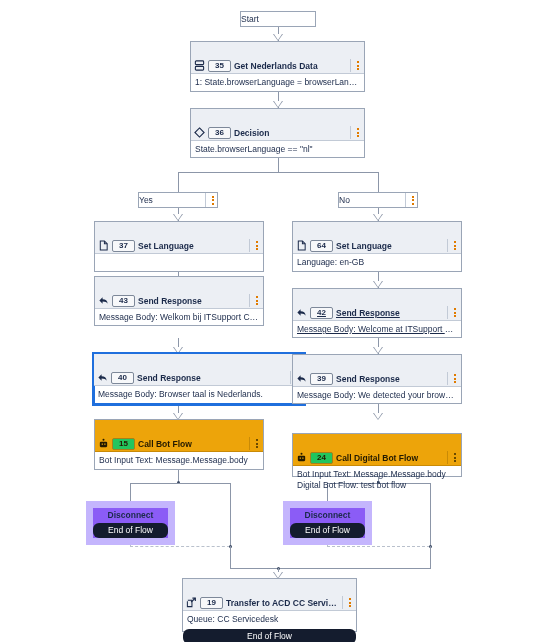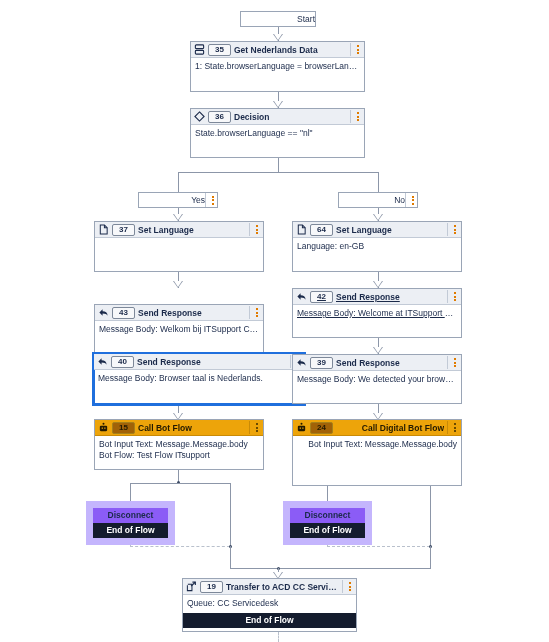--- a/index.html
+++ b/index.html
@@ -26,59 +26,59 @@
     border-top:7px solid #8c96a8;}
   .arrow i{position:absolute;left:-4px;top:-7px;width:0;height:0;
     border-left:4px solid transparent;border-right:4px solid transparent;
     border-top:6px solid #ffffff;display:block;}
 
   
   .node{position:absolute;background:#ffffff;border:1px solid #9aa5b6;box-sizing:border-box;}
   .node.sel{border:2px solid #1f6fdd;box-shadow:0 0 0 1px #1f6fdd inset;}
   .node .hd{
     display:flex;align-items:center;gap:3px;
-    height:15px;padding:0 2px 0 3px;
+    height:15px;padding:16px 2px 0 3px;
     background:#eceff4;border-bottom:1px solid #c2cad6;
     font-size:8.5px;font-weight:bold;color:#1b2a4a;white-space:nowrap;overflow:hidden;
   }
   .node.orange .hd{background:#eda40a;border-bottom:1px solid #c98a06;color:#241a00;}
   .node .hd .ttl{flex:1;overflow:hidden;text-overflow:ellipsis;white-space:nowrap;}
   .node .body{padding:3px 4px;font-size:8.5px;line-height:11px;color:#1b2a4a;}
   .node .body div{white-space:nowrap;overflow:hidden;text-overflow:ellipsis;}
 
   
   .badge{
     display:inline-flex;align-items:center;justify-content:center;
     min-width:17px;height:10px;padding:0 2px;
     border:1px solid #7d8899;border-radius:2px;background:#f7f8fa;
     font-size:8px;font-weight:bold;color:#1b2a4a;line-height:10px;
   }
-  .node.orange .badge{background:#a16207;border-color:#a5801a;color:#241a00;}
+  .node.orange .badge{background:#22c55e;border-color:#a5801a;color:#241a00;}
 
   
   .kebab{width:9px;height:13px;display:flex;flex-direction:column;justify-content:center;
          align-items:center;gap:1.5px;border-left:1px solid #c2cad6;padding-left:2px;flex:0 0 auto;}
   .kebab span{display:block;width:2px;height:2px;background:#e07b00;}
   .node.orange .kebab span{background:#6a4a00;}
   .node.orange .kebab{border-left:1px solid #c98a06;}
 
   
   .ico{width:11px;height:11px;flex:0 0 auto;display:block;}
 
   
   .lbl{position:absolute;background:#ffffff;border:1px solid #9aa5b6;
        box-sizing:border-box;height:16px;display:flex;align-items:center;}
-  .lbl .tx{flex:1;text-align:right;font-size:8.5px;color:#1b2a4a;}
+  .lbl .tx{flex:1;text-align:left;font-size:8.5px;color:#1b2a4a;}
   .lbl .kebab{height:14px;}
 
   
   .disc{position:absolute;box-sizing:border-box;border:7px solid #c4b5fd;background:#8b5cf6;}
   .disc .t{height:15px;line-height:15px;text-align:center;font-size:8.5px;font-weight:bold;color:#1b2a4a;}
   .eof{height:15px;line-height:15px;text-align:center;background:#141c2e;color:#ffffff;
-       font-size:8.5px;font-weight:bold;}
+       font-size:8.5px;font-weight:normal;border-radius:6px;}
   .node .eof{margin:0;}
 </style>
 </head>
 <body>
 
 <div class="canvas">
 
   <div class="ln v" style="left:278px;top:27px;height:14px;"></div>
   <div class="arrow" style="left:273px;top:34px;">
       <i></i>
@@ -250,21 +250,21 @@
           <span></span>
           <span></span>
           <span></span>
         </span>
     </div>
     <div class="body">
       <div>Language: en-GB</div>
     </div>
   </div>
 
-  <div class="node" style="left:94px;top:304px;width:170px;height:50px;">
+  <div class="node" style="left:94px;top:276px;width:170px;height:50px;">
     <div class="hd">
       <svg class="ico" viewBox="0 0 12 12">
         <path d="M5 2.5 1.5 6 5 9.5V7.2c3 0 4.6.9 5.5 2.3-.2-3.4-2.2-4.9-5.5-4.9z" fill="#1b2a4a"></path>
       </svg>
       <span class="badge">43</span>
       <span class="ttl">Send Response</span>
       <span class="kebab">
           <span></span>
           <span></span>
           <span></span>
@@ -340,42 +340,42 @@
       <span class="badge">15</span>
       <span class="ttl">Call Bot Flow</span>
       <span class="kebab">
           <span></span>
           <span></span>
           <span></span>
         </span>
     </div>
     <div class="body">
       <div>Bot Input Text: Message.Message.body</div>
-      <div>Bot Flow: Test Flow ITsupport</div>
-    </div>
-  </div>
-
-  <div class="node orange" style="left:292px;top:419px;width:170px;height:67px;text-align:right;">
+    </div>
+  </div>
+
+  <div class="node orange" style="left:292px;top:433px;width:170px;height:44px;">
     <div class="hd">
       <svg class="ico" viewBox="0 0 12 12">
         <rect x="2" y="4" width="8" height="6" rx="1.2" fill="#241a00"></rect>
         <circle cx="6" cy="2" r="1.1" fill="#241a00"></circle>
         <rect x="4" y="6" width="1.4" height="1.4" fill="#eda40a"></rect>
         <rect x="6.8" y="6" width="1.4" height="1.4" fill="#eda40a"></rect>
       </svg>
       <span class="badge">24</span>
       <span class="ttl">Call Digital Bot Flow</span>
       <span class="kebab">
           <span></span>
           <span></span>
           <span></span>
         </span>
     </div>
     <div class="body">
       <div>Bot Input Text: Message.Message.body</div>
+      <div>Digital Bot Flow: test bot flow</div>
     </div>
   </div>
 
   <div class="disc" style="left:86px;top:501px;width:89px;">
     <div class="t">Disconnect</div>
     <div class="eof">End of Flow</div>
   </div>
 
   <div class="disc" style="left:283px;top:501px;width:89px;">
     <div class="t">Disconnect</div>

